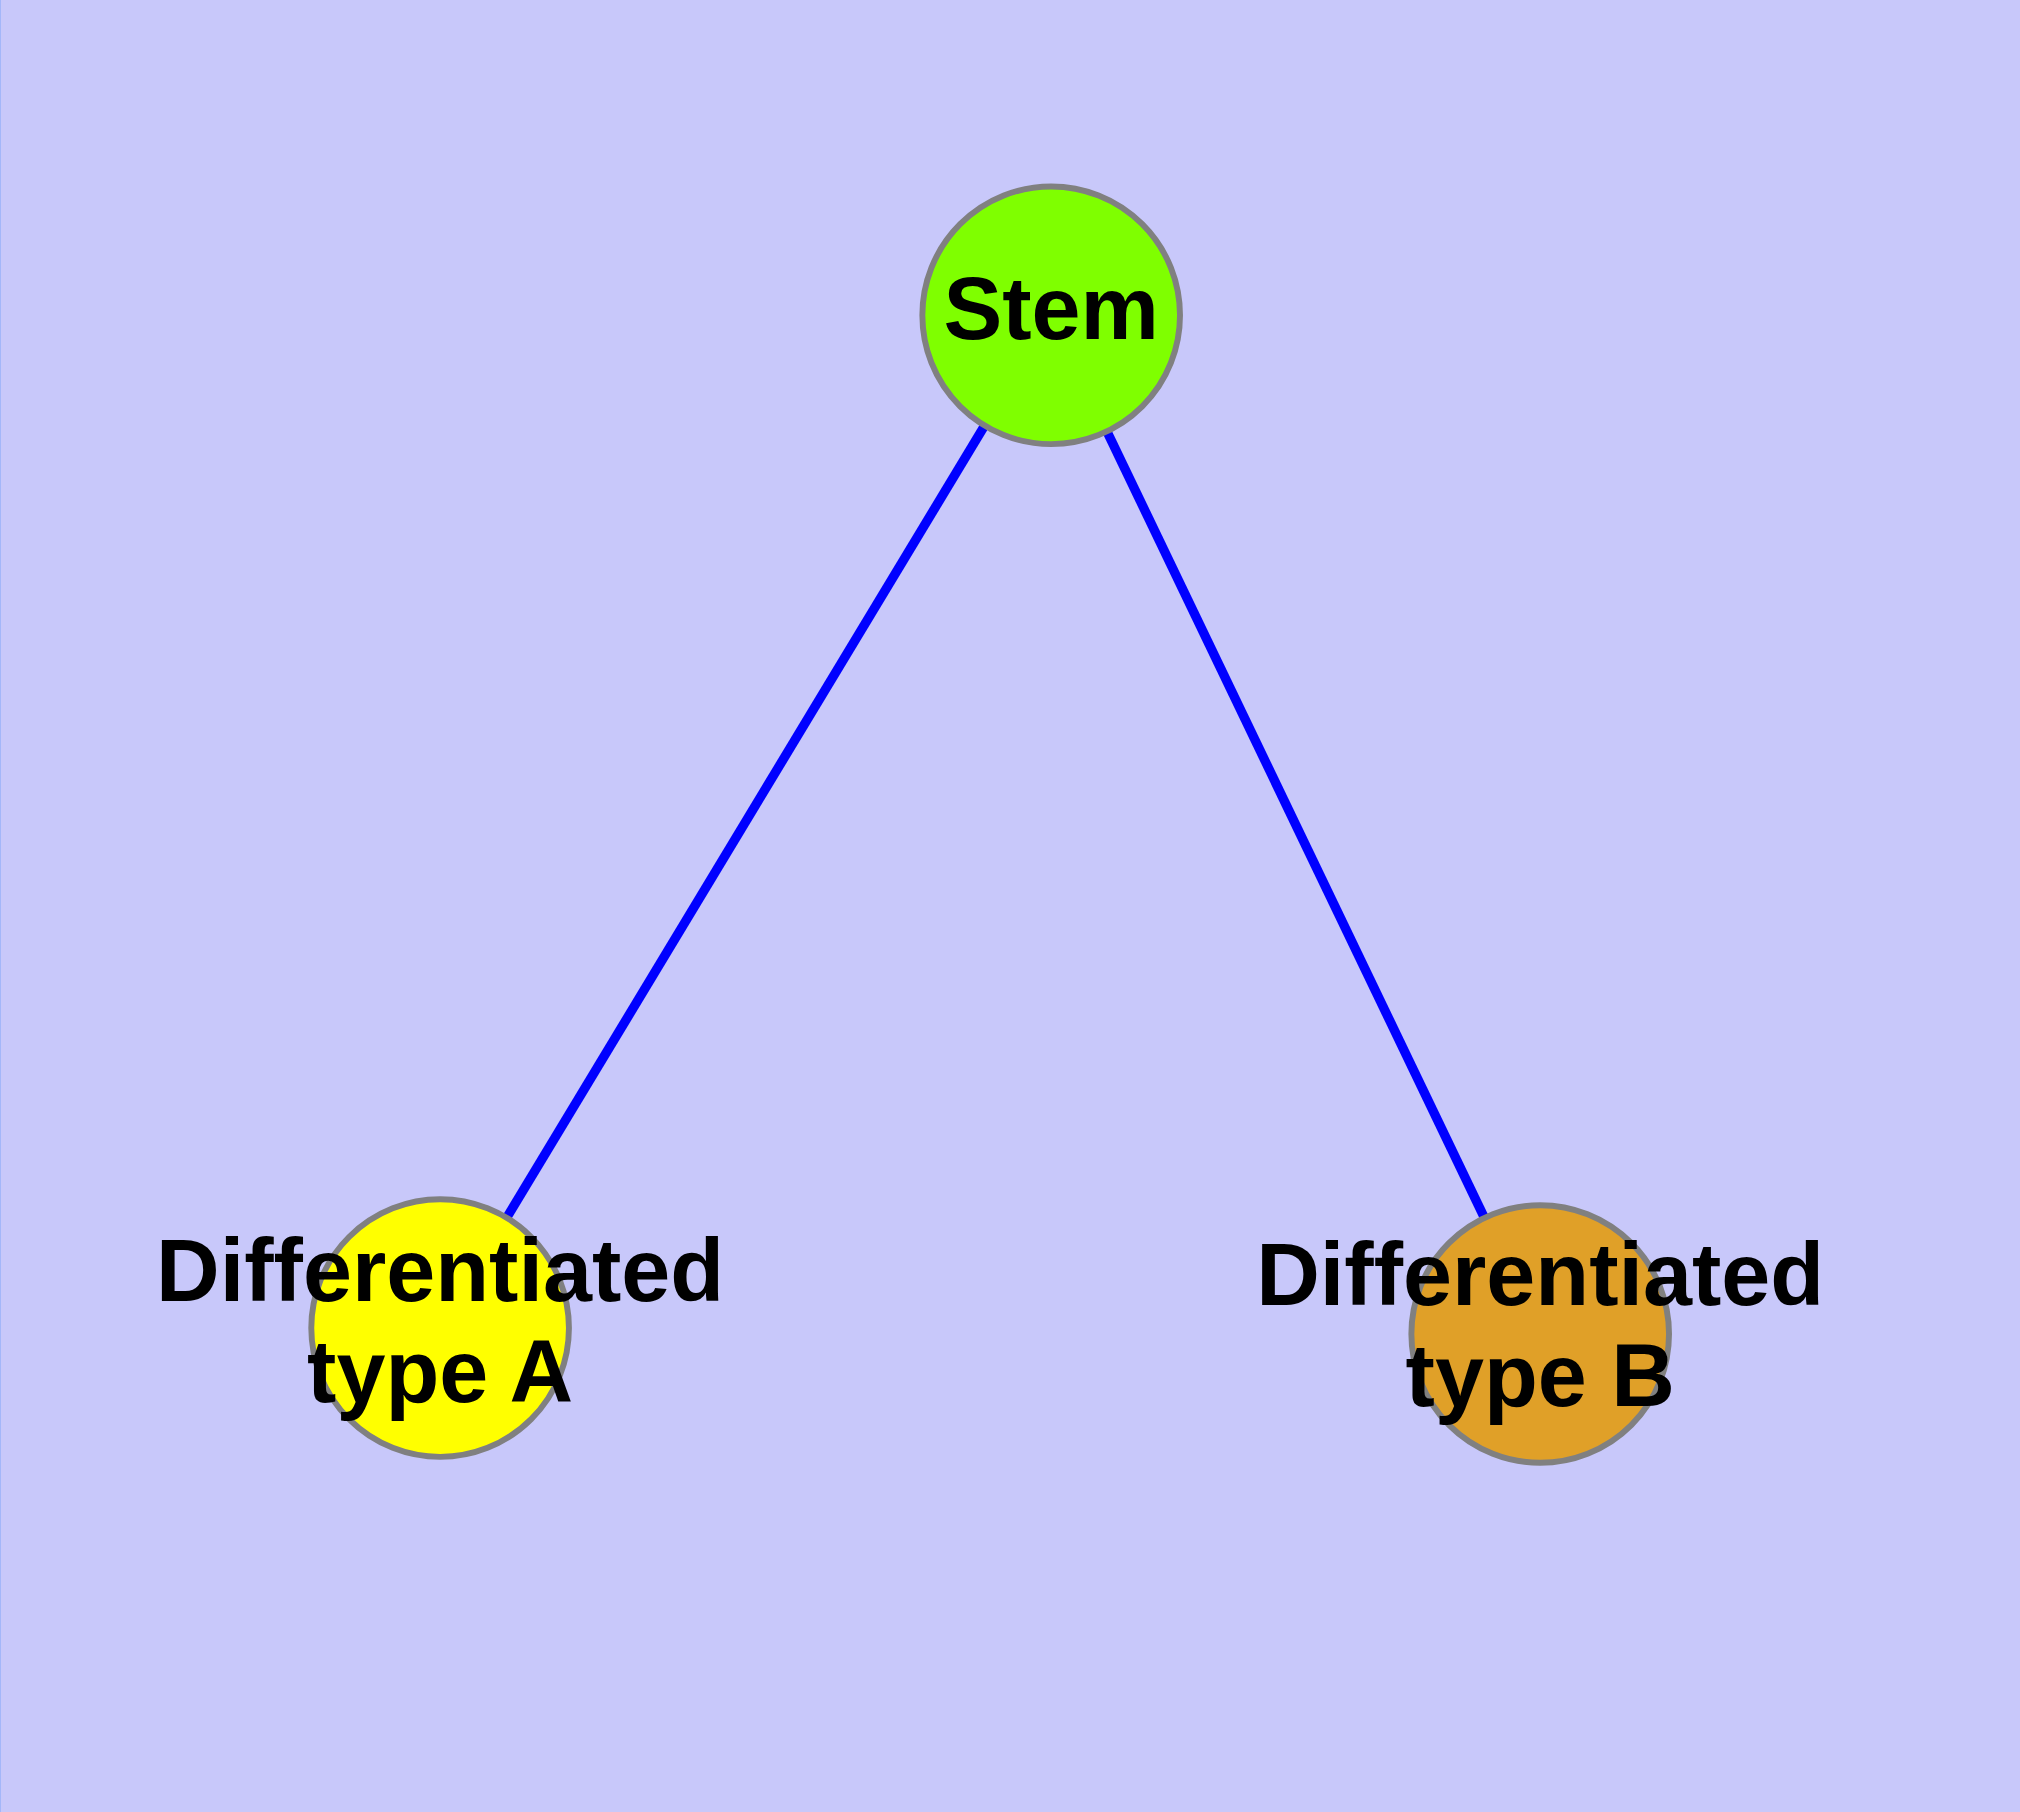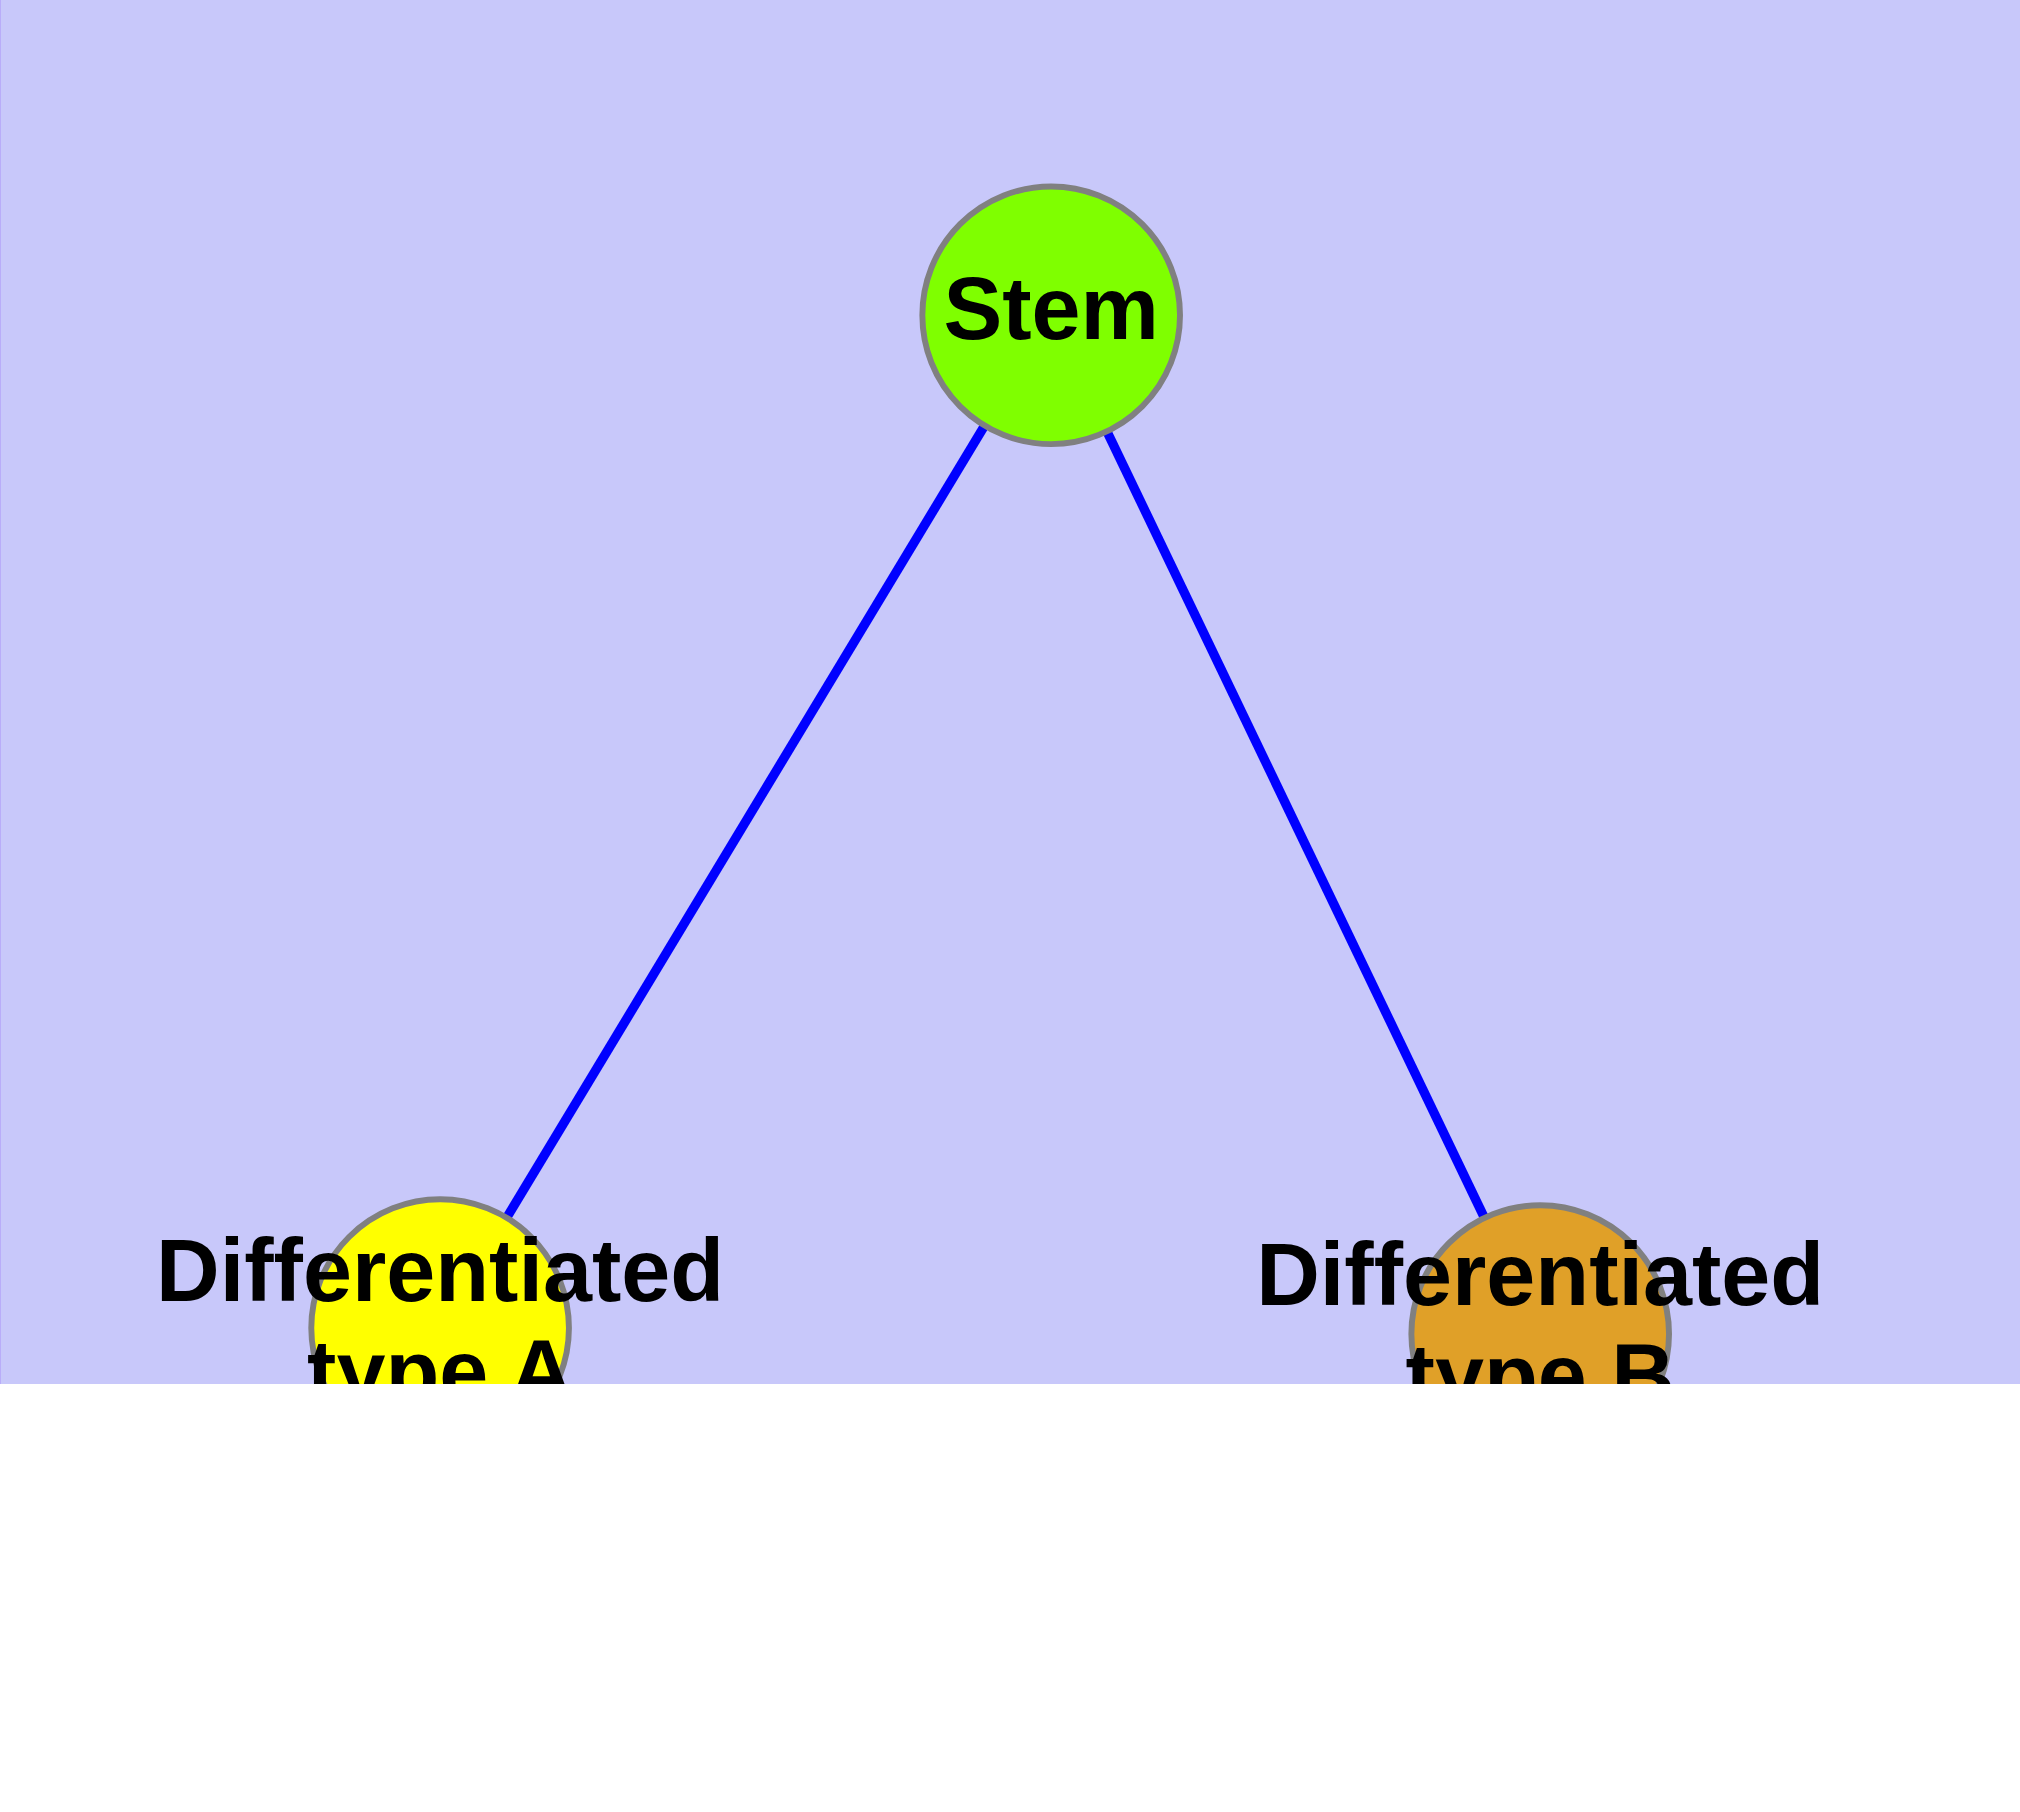--- a/index.html
+++ b/index.html
@@ -7,23 +7,23 @@
     margin: 0;
     padding: 0;
   }
   body {
     background: #ffffff;
     font-family: "Liberation Sans", sans-serif;
   }
   #stage {
     position: relative;
     width: 2021px;
-    height: 1384px;
+    height: 1812px;
     overflow: hidden;
-    background: #8b5cf6;
+    background: #3b82f6;
   }
   #graph-svg {
     position: absolute;
     left: 0;
     top: 0;
     width: 2021px;
     height: 1812px;
     display: block;
   }
   .edge-line {

